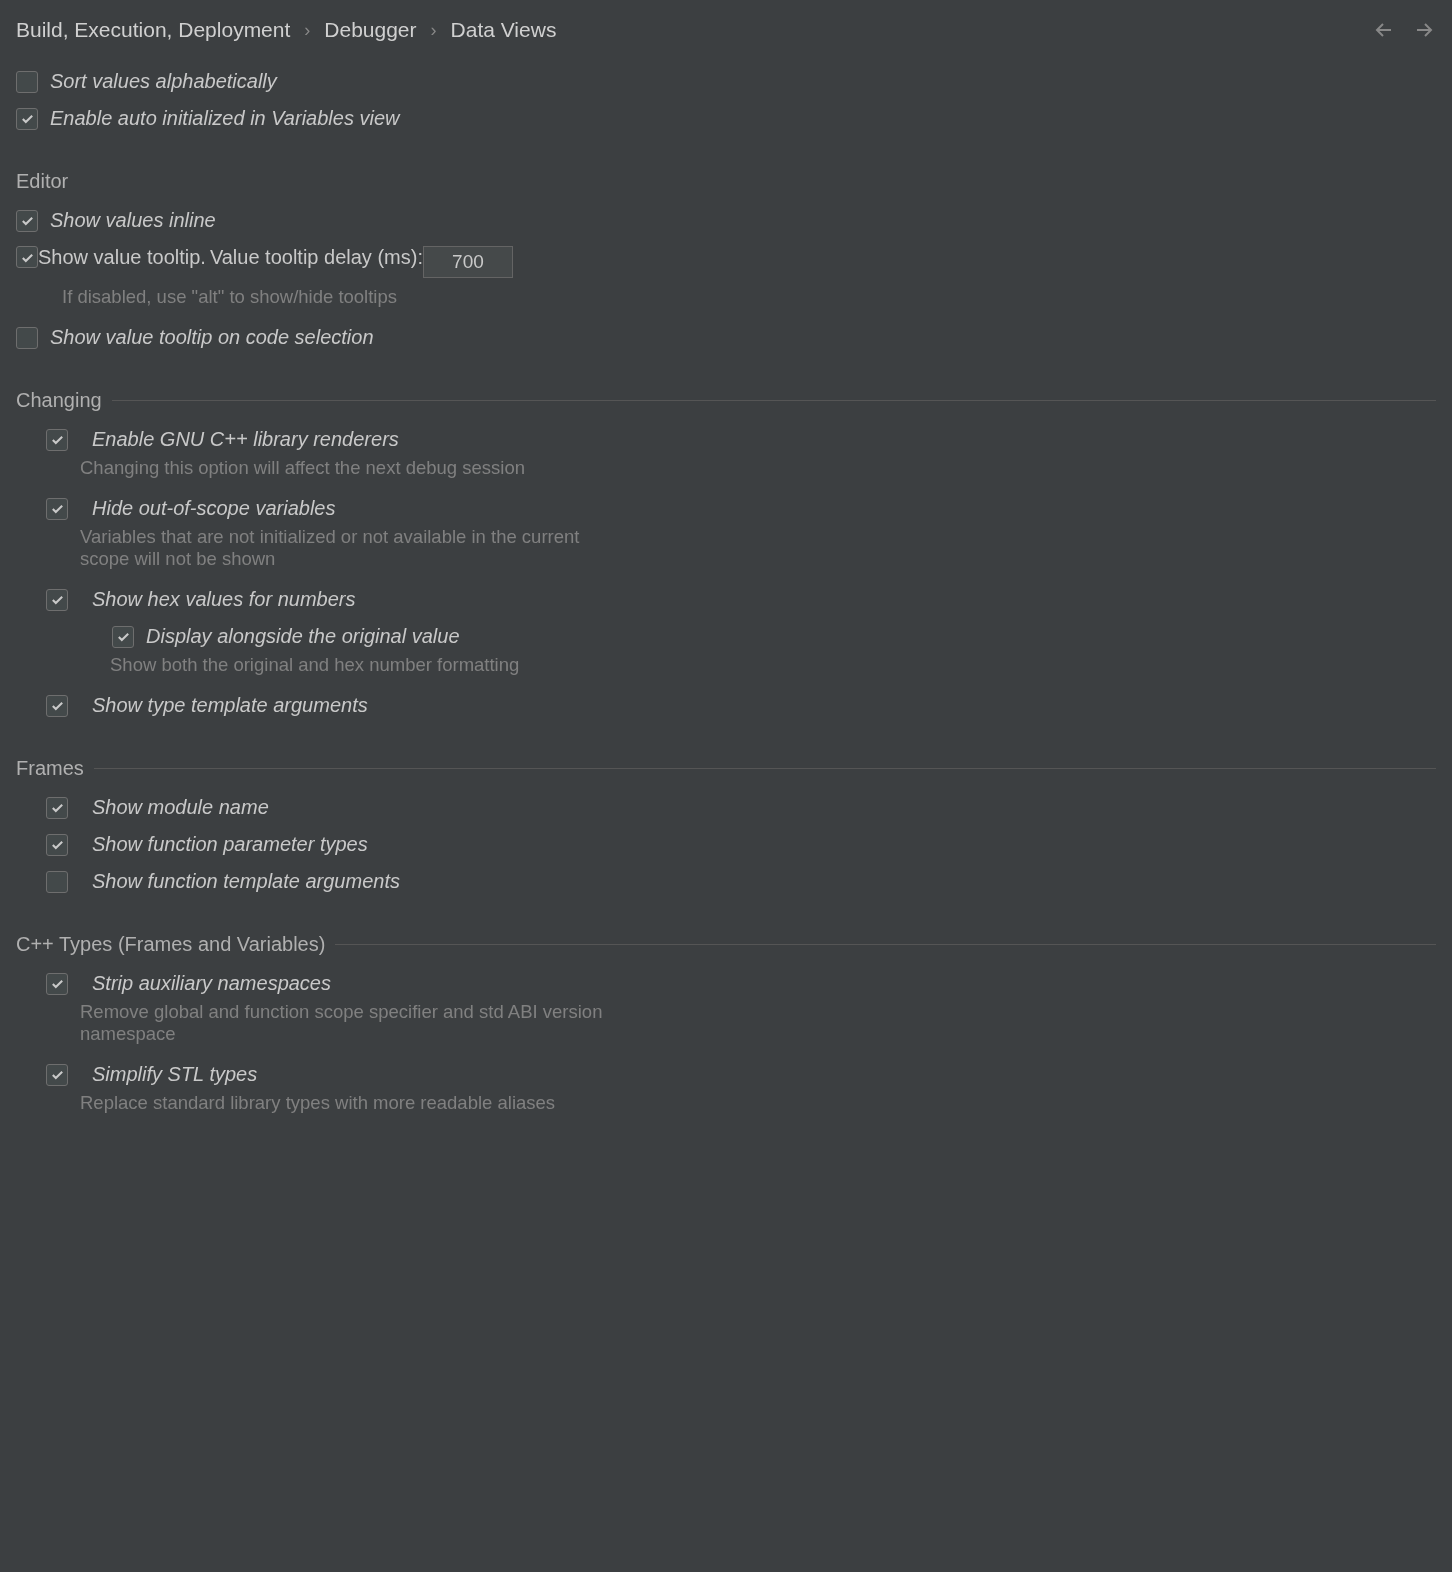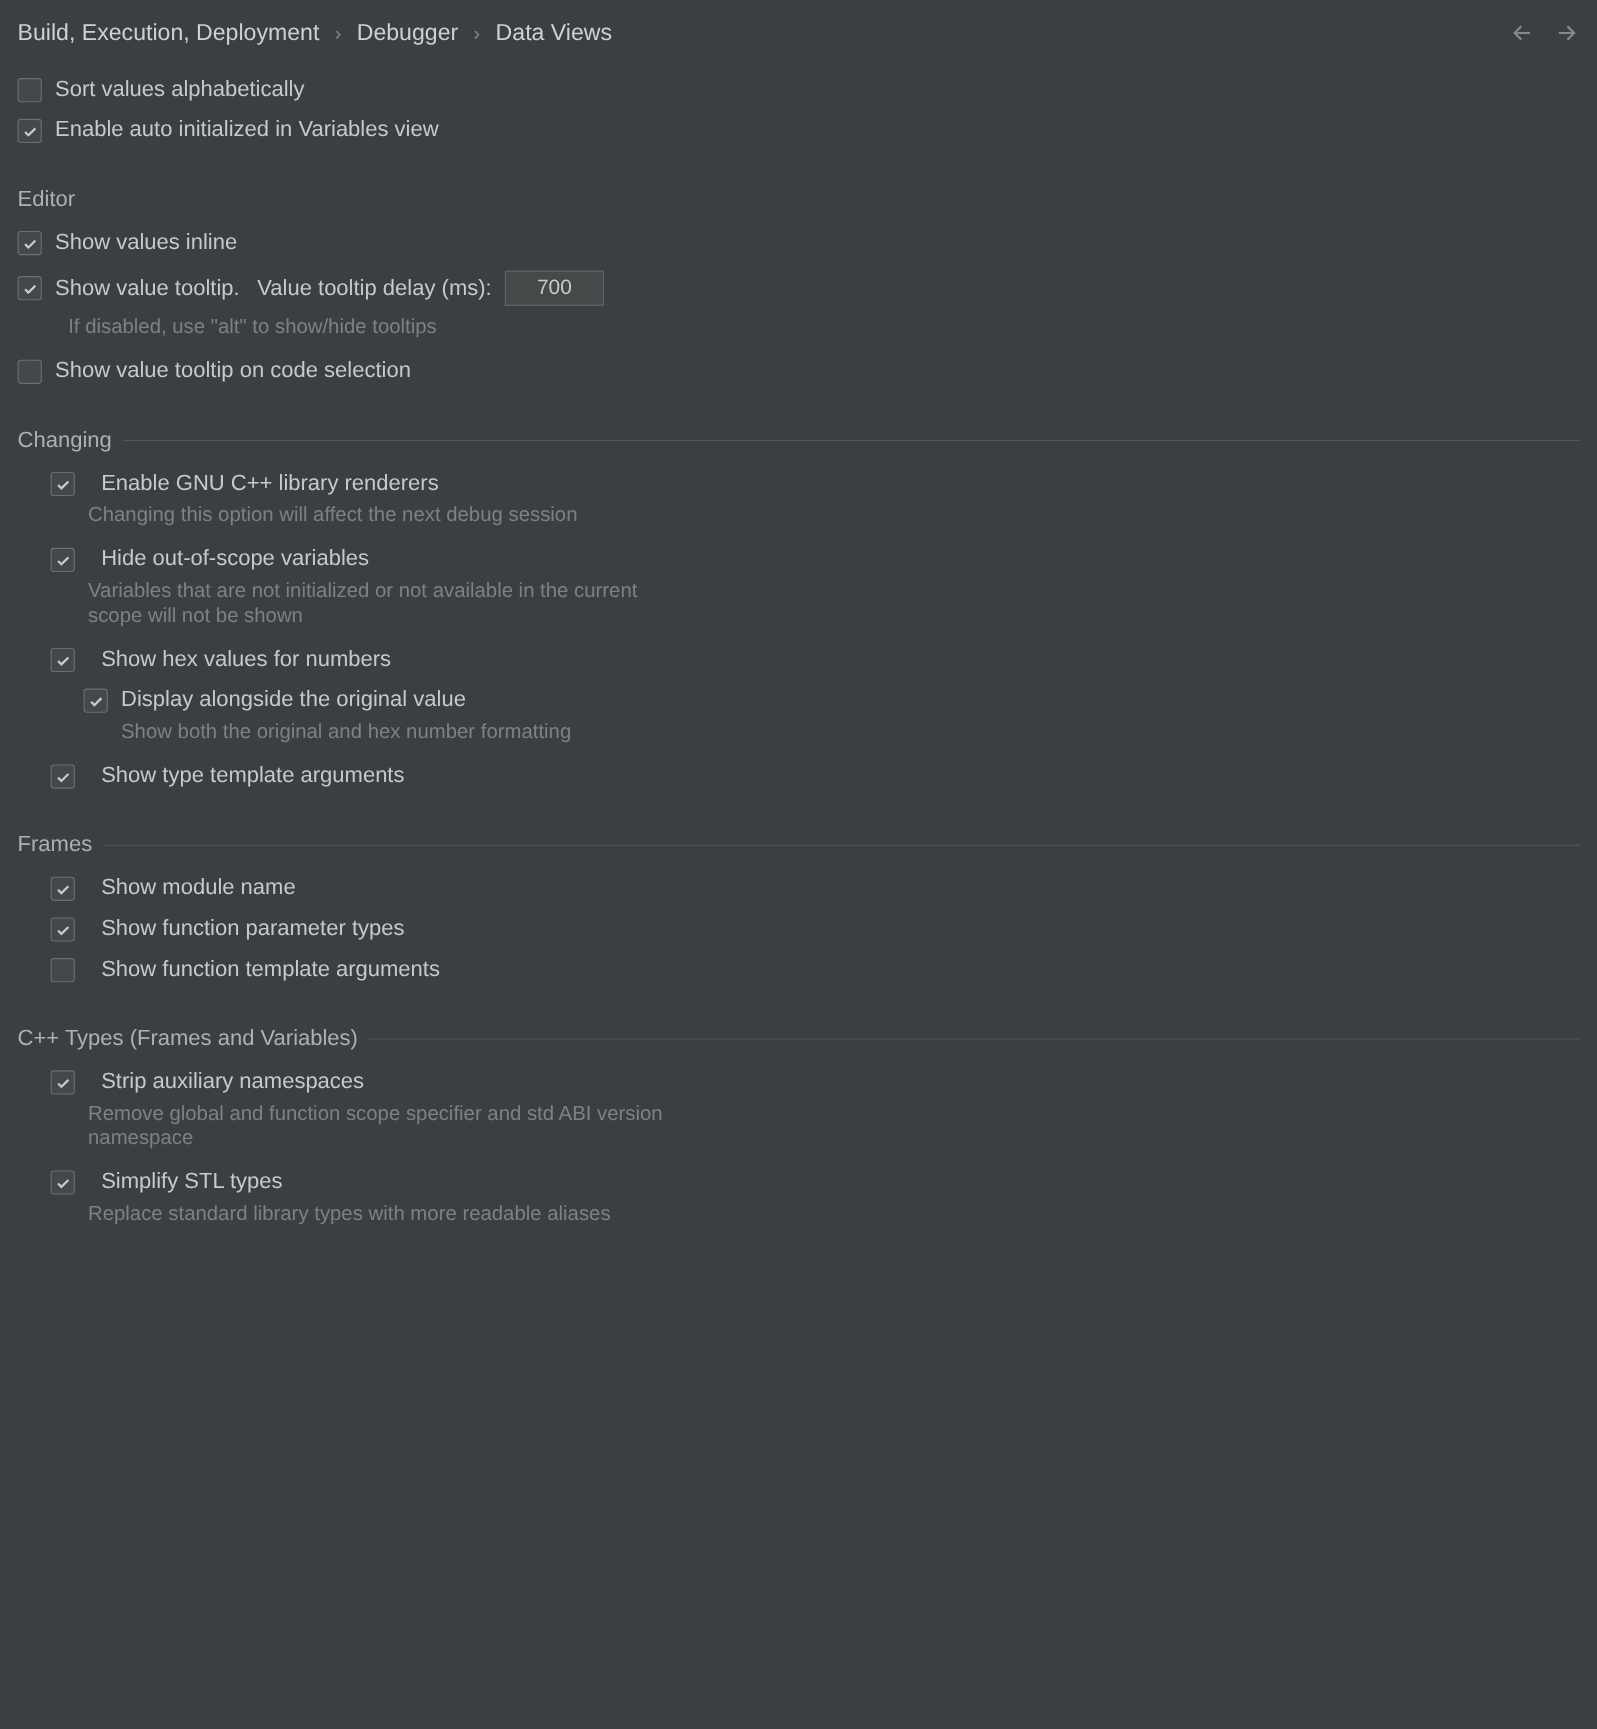--- a/index.html
+++ b/index.html
@@ -33,26 +33,27 @@
       display: flex;
       gap: 16px;
     }
     .nav-arrow {
       color: #888;
       cursor: pointer;
     }
     .nav-arrow svg { display:block; }
     .checkbox-row {
       display: flex;
-      align-items: flex-end;
+      align-items: center;
       gap: 12px;
       margin-bottom: 14px;
+      font-style: italic;
     }
     .checkbox-row.indent1 { margin-left: 30px; gap: 24px; }
-    .checkbox-row.indent2 { margin-left: 60px; }
+    .checkbox-row.indent2 { margin-left: 96px; }
     .checkbox {
       width: 22px;
       height: 22px;
       border: 1.5px solid #6e6e6e;
       border-radius: 3px;
       background: #43494a;
       flex-shrink: 0;
       display: flex;
       align-items: center;
       justify-content: center;
@@ -84,22 +85,21 @@
       color: #808080;
       font-size: 18.5px;
       margin-left: 34px;
       margin-top: -8px;
       margin-bottom: 18px;
     }
     .help-text.indent1 { margin-left: 64px; }
     .help-text.indent2 { margin-left: 94px; }
     .inline-row {
       display:flex;
-      align-items:center;
-      gap:12px;
+      gap:0;
       margin-bottom:6px;
     }
     .inline-label {
       font-size:20px;
       color:#c9c9c9;
     }
     .num-input {
       width: 90px;
       background: #45494a;
       border: 1px solid #646464;

